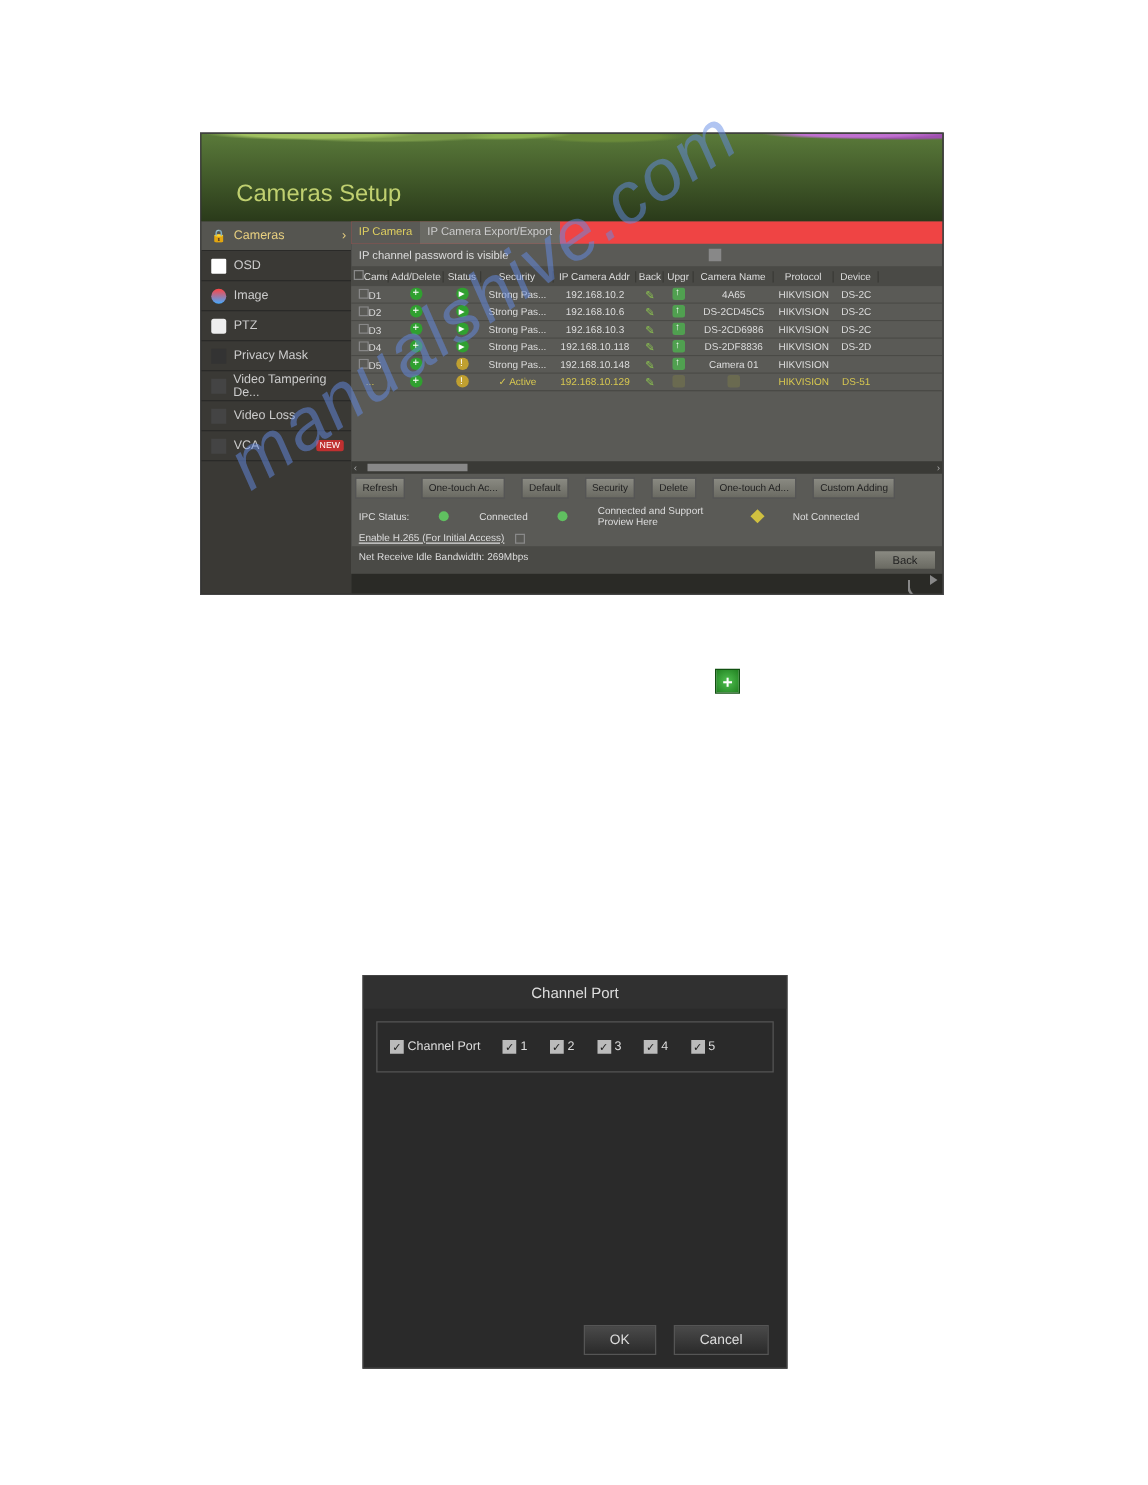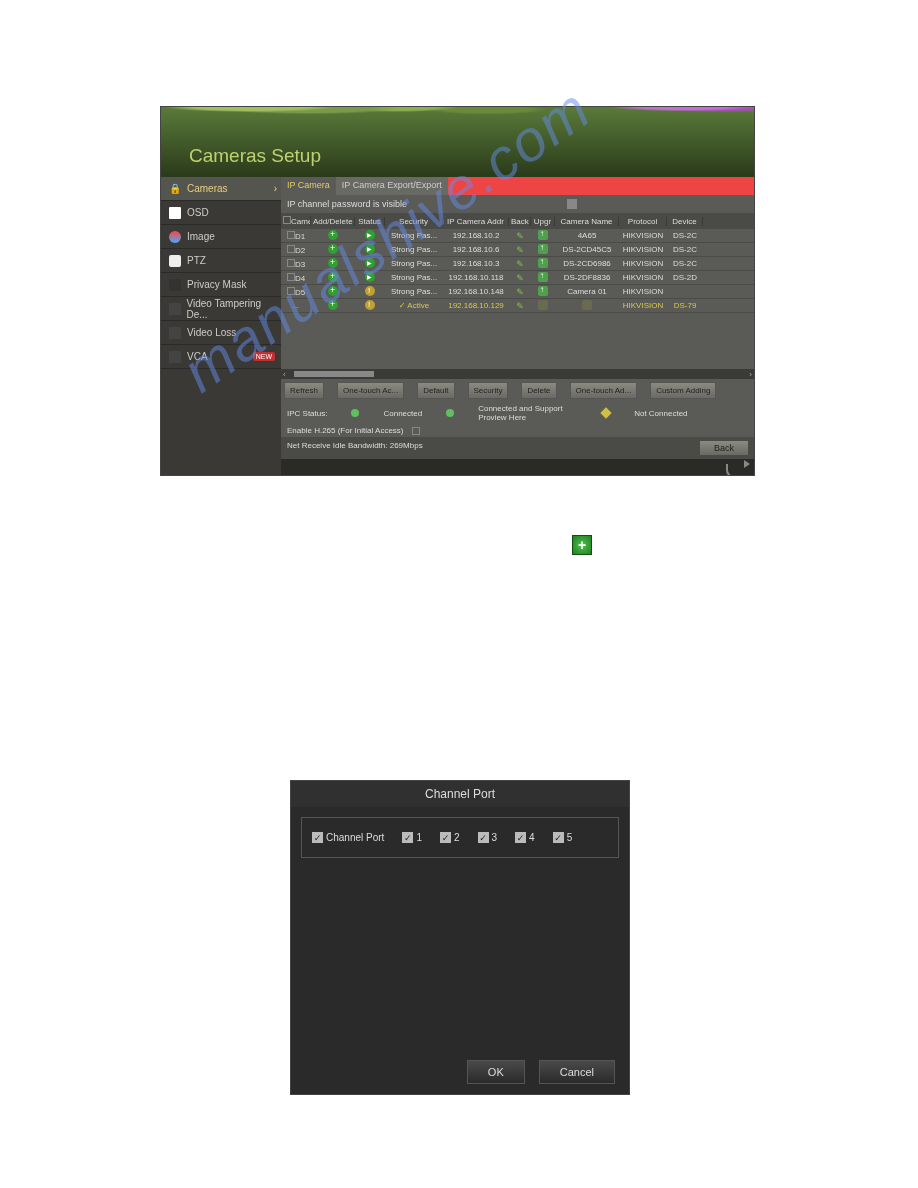--- a/index.html
+++ b/index.html
@@ -41,21 +41,21 @@
 .ico-up { width: 10px; height: 10px; background: #50a050; border-radius: 2px; display: inline-block; position: relative; color: #fff; }
 .ico-up::before { content: '↑'; font-size: 8px; position: absolute; left: 2px; top: -1px; }
 .ico-dash { width: 10px; height: 10px; background: #6a6a50; border-radius: 2px; display: inline-block; }
 .scroll-h { height: 10px; background: #3a3a36; display: flex; align-items: center; }
 .scroll-h .thumb { width: 80px; height: 6px; background: #888; margin-left: 6px; }
 .btn-row { display: flex; gap: 13px; padding: 3px; flex-wrap: wrap; }
 .btn { background: linear-gradient(#8a8a82, #6a6a62); color: #222; font-size: 8px; padding: 3px 5px; border: 1px solid #555; cursor: pointer; }
 .status-row { display: flex; align-items: center; gap: 24px; padding: 2px 6px; font-size: 8px; }
 .dot-g { width: 8px; height: 8px; background: #60c060; border-radius: 50%; display: inline-block; }
 .dot-y { width: 8px; height: 8px; background: #d0c040; display: inline-block; transform: rotate(45deg); }
-.h265-row { display: flex; align-items: center; gap: 8px; padding: 2px 6px; font-size: 8px; }
+.h265-row { display: flex; align-items: center; gap: 8px; padding: 2px 6px; font-size: 8px; text-decoration: underline; }
 .bw-row { background: #4a4a46; padding: 4px 6px; font-size: 8px; display: flex; }
 .back-btn { margin-left: auto; background: linear-gradient(#8a8a82, #6a6a62); color: #222; padding: 2px 14px; font-size: 9px; cursor: pointer; }
 .ret-row { height: 24px; background: #2a2a26; display: flex; justify-content: flex-end; align-items: center; padding-right: 10px; }
 .ret-icon { width: 18px; height: 14px; border: 2px solid #888; border-top: none; border-right: none; border-radius: 0 0 0 8px; position: relative; }
 .ret-icon::after { content: ''; position: absolute; right: -6px; top: -4px; border-left: 6px solid #888; border-top: 4px solid transparent; border-bottom: 4px solid transparent; }
 
 
 .inline-add { position: absolute; left: 572px; top: 535px; width: 20px; height: 20px; background: radial-gradient(#50c050, #208020); border: 1px solid #105010; display: flex; align-items: center; justify-content: center; color: #fff; font-size: 14px; font-weight: bold; }
 
 
@@ -208,21 +208,21 @@
               <div class="tr yellow">
                 <div class="td c0">...</div>
                 <div class="td c1"><span class="ico-plus"></span></div>
                 <div class="td c2"><span class="ico-warn"></span></div>
                 <div class="td c3">✓ Active</div>
                 <div class="td c4">192.168.10.129</div>
                 <div class="td c5"><span class="ico-edit"></span></div>
                 <div class="td c6"><span class="ico-dash"></span></div>
                 <div class="td c7"><span class="ico-dash"></span></div>
                 <div class="td c8">HIKVISION</div>
-                <div class="td c9">DS-79</div>
+                <div class="td c9">DS-51</div>
               </div>
             </div>
       </div>
       <div style="height:56px"></div>
       <div class="scroll-h">
             <span style="color:#aaa;font-size:8px;padding:0 2px">‹</span>
             <div class="thumb"></div>
             <span style="margin-left:auto;color:#aaa;font-size:8px;padding:0 2px">›</span>
           </div>
       <div class="btn-row" id="btn-row">

